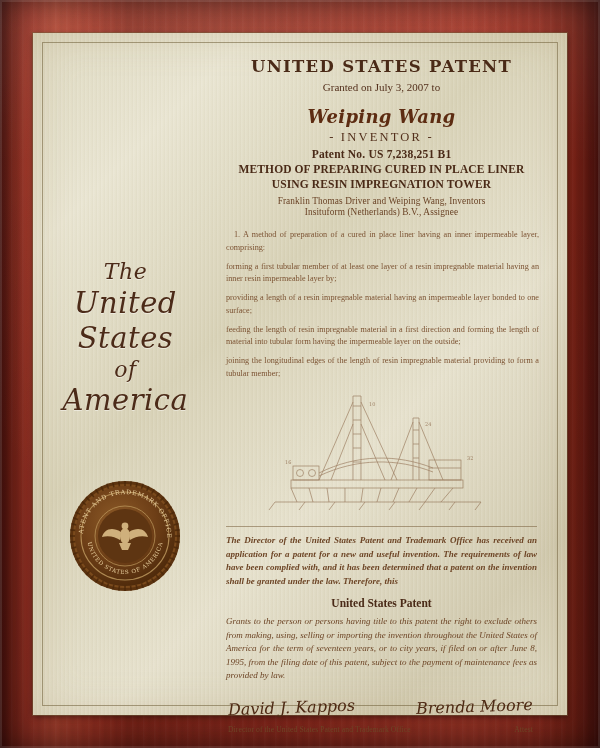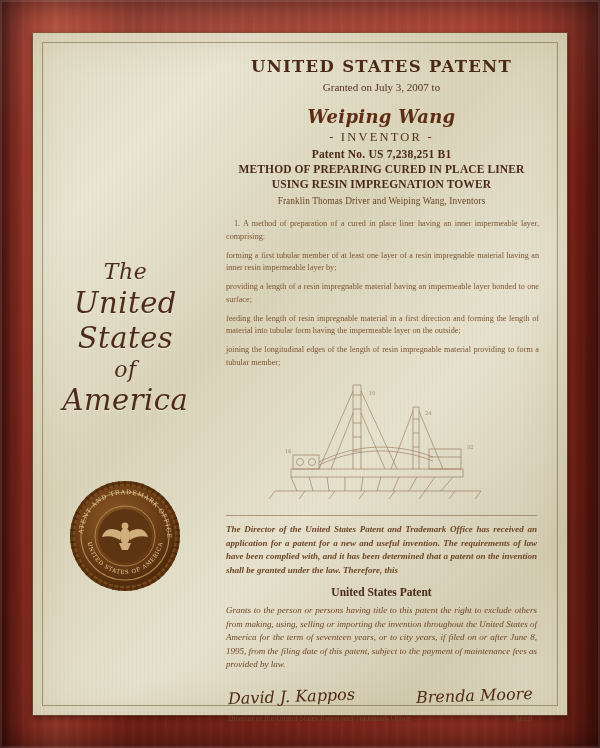--- a/index.html
+++ b/index.html
@@ -405,20 +405,21 @@
         <div class="r-center" id="inventor-name">Weiping Wang</div>
         <div class="r-center" id="inventor-label">- INVENTOR -</div>
 
         <div class="r-center" id="patent-no">Patent No. US 7,238,251 B1</div>
         <div class="r-center" id="patent-title">
           <div>METHOD OF PREPARING CURED IN PLACE LINER</div>
           <div>USING RESIN IMPREGNATION TOWER</div>
         </div>
 
         <div class="r-center" id="inventors-line">Franklin Thomas Driver and Weiping Wang, Inventors</div>
+        <div class="r-center" id="assignee-line">Insituform (Netherlands) B.V., Assignee</div>
 
         <div id="claims">
           <p class="first">1. A method of preparation of a cured in place liner having an inner impermeable layer, comprising:</p>
           <p>forming a first tubular member of at least one layer of a resin impregnable material having an inner resin impermeable layer by;</p>
           <p>providing a length of a resin impregnable material having an impermeable layer bonded to one surface;</p>
           <p>feeding the length of resin impregnable material in a first direction and forming the length of material into tubular form having the impermeable layer on the outside;</p>
           <p>joining the longitudinal edges of the length of resin impregnable material providing to form a tubular member;</p>
         </div>
 
         <div id="drawing">

